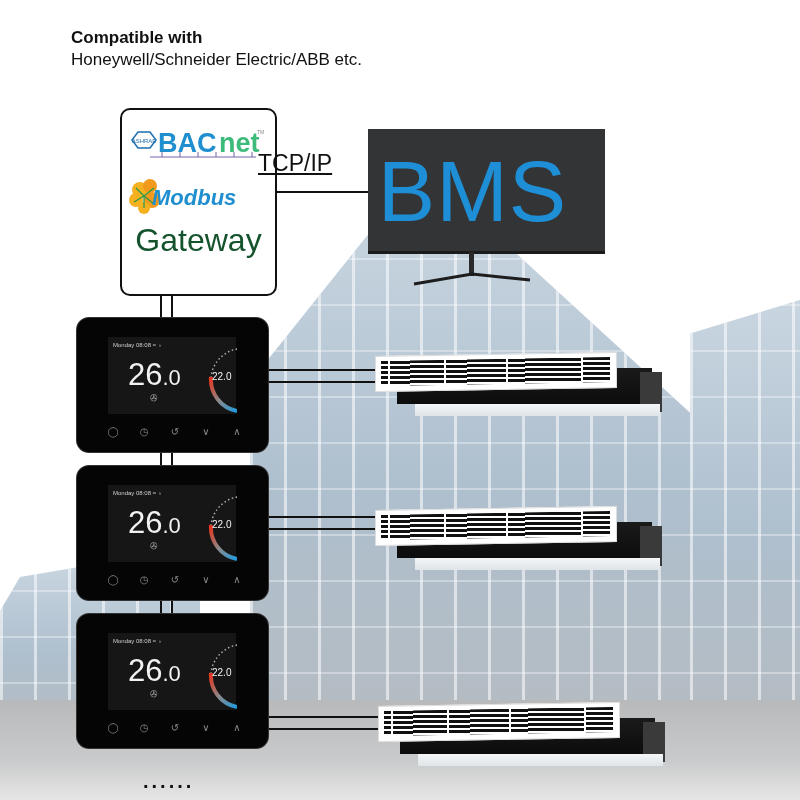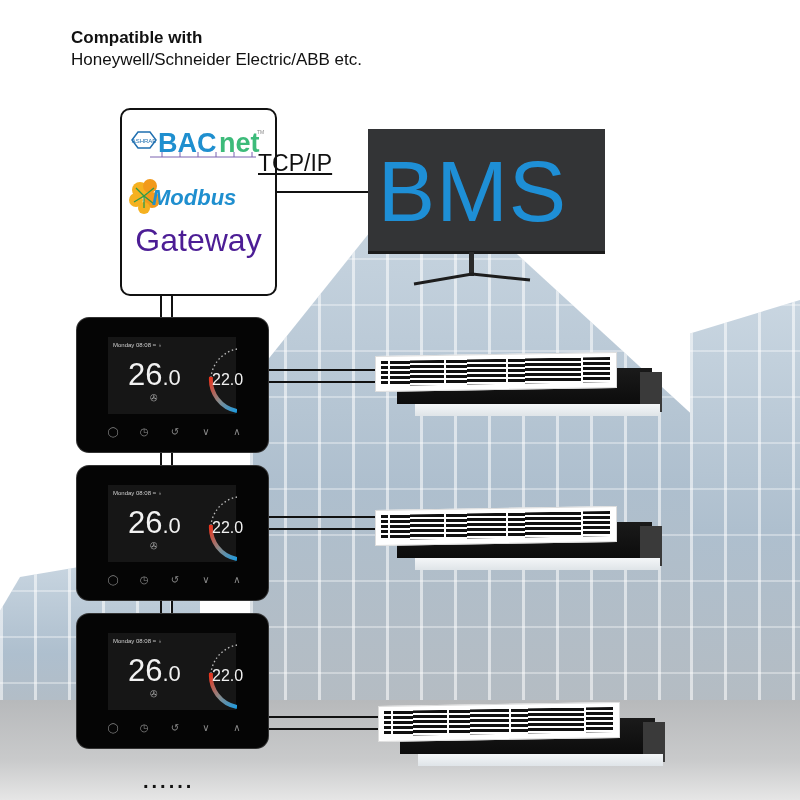--- a/index.html
+++ b/index.html
@@ -12,34 +12,34 @@
       repeating-linear-gradient(0deg,rgba(255,255,255,.35) 0 2px,transparent 2px 46px),
       linear-gradient(180deg,#c9d6e1 0%,#aebfce 55%,#b5bcc2 100%);}
   .ground{position:absolute;left:0;top:700px;width:800px;height:100px;background:linear-gradient(180deg,#b7b9bb,#c9cacb 60%,#e6e6e6);}
   
   .hdr{left:71px;top:27px;font-size:17px;line-height:22px;color:#111;}
   .hdr b{font-weight:bold;font-size:17px;}
   
   .gw{left:88px;top:108px;width:153px;height:184px;border:2px solid #111;border-radius:10px;background:#fff;margin-left:32px;}
   .bacnet{left:6px;top:14px;width:140px;height:44px;}
   .modbus{left:4px;top:66px;width:140px;height:40px;}
-  .gwlbl{left:0;top:112px;width:153px;text-align:center;font-size:32px;color:#4c1d95;}
+  .gwlbl{left:0;top:112px;width:153px;text-align:center;font-size:32px;color:#14532d;}
   
   .line{position:absolute;background:#111;}
   .tcp{left:258px;top:150px;font-size:23px;color:#111;text-decoration:underline;}
   
   .mon{left:368px;top:129px;width:209px;height:122px;background:#333436;border-bottom:3px solid #1b1b1b;padding-left:28px;}
   .bms{left:0;top:14px;width:209px;text-align:center;font-size:86px;line-height:96px;color:#1e8fd6;letter-spacing:1px;}
   
   .tst{position:absolute;left:77px;width:191px;height:134px;background:#050505;border-radius:12px;box-shadow:0 0 0 1px #333;}
   .scr{position:absolute;left:31px;top:19px;width:128px;height:77px;background:#161616;text-decoration:underline;}
   .dt{position:absolute;left:5px;top:5px;font-size:6px;color:#cfcfcf;}
   .big{position:absolute;left:20px;top:20px;font-size:31px;color:#f2f2f2;font-weight:normal;}
   .big small{font-size:22px;}
-  .set{position:absolute;left:104px;top:34px;font-size:16px;color:#f2f2f2;}
+  .set{position:absolute;left:104px;top:34px;font-size:10px;color:#f2f2f2;}
   .arc{position:absolute;left:95px;top:10px;width:34px;height:66px;}
   .fan{position:absolute;left:42px;top:56px;font-size:9px;color:#aaa;}
   .btns{position:absolute;left:28px;top:108px;width:140px;height:14px;display:flex;justify-content:space-between;}
   .btns span{color:#8a8a8a;font-size:10px;width:16px;text-align:center;}
   
   .ac{position:absolute;width:290px;height:70px;}
   .grille{position:absolute;left:0;top:0;width:240px;height:34px;background:#fff;border:1px solid #ddd;transform:skewY(-1deg);}
   .grille .slots{position:absolute;left:5px;top:4px;right:6px;bottom:5px;
      background:repeating-linear-gradient(180deg,#111 0 3px,#fff 3px 5px);}
   .grille .div{position:absolute;top:3px;bottom:3px;width:2px;background:#fff;}

